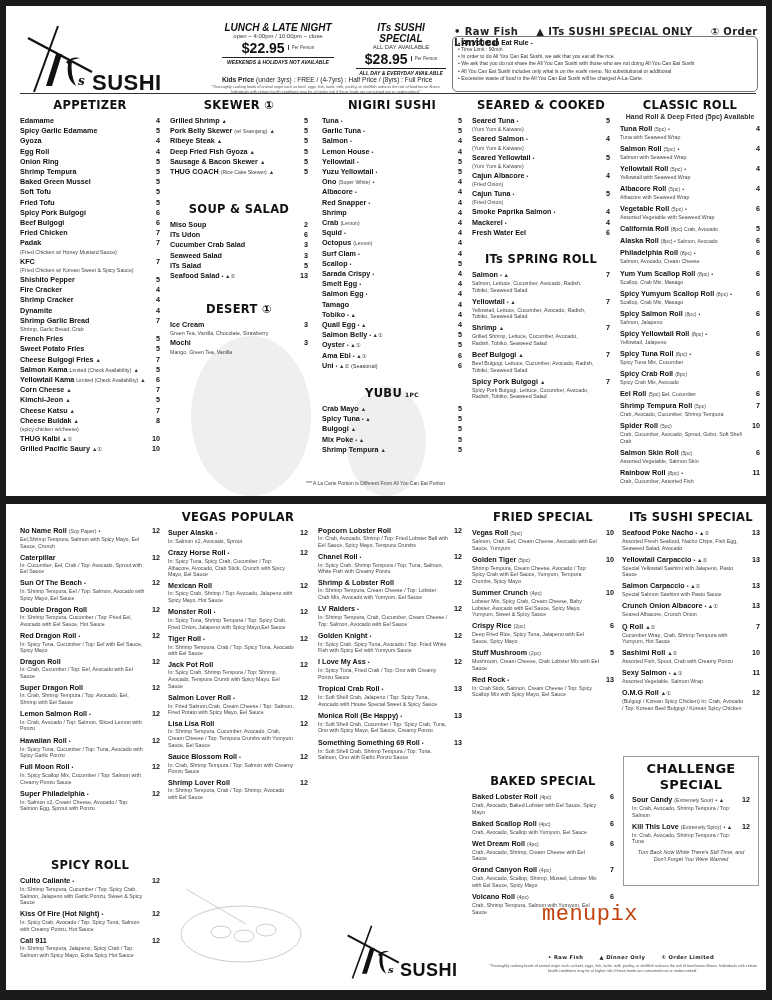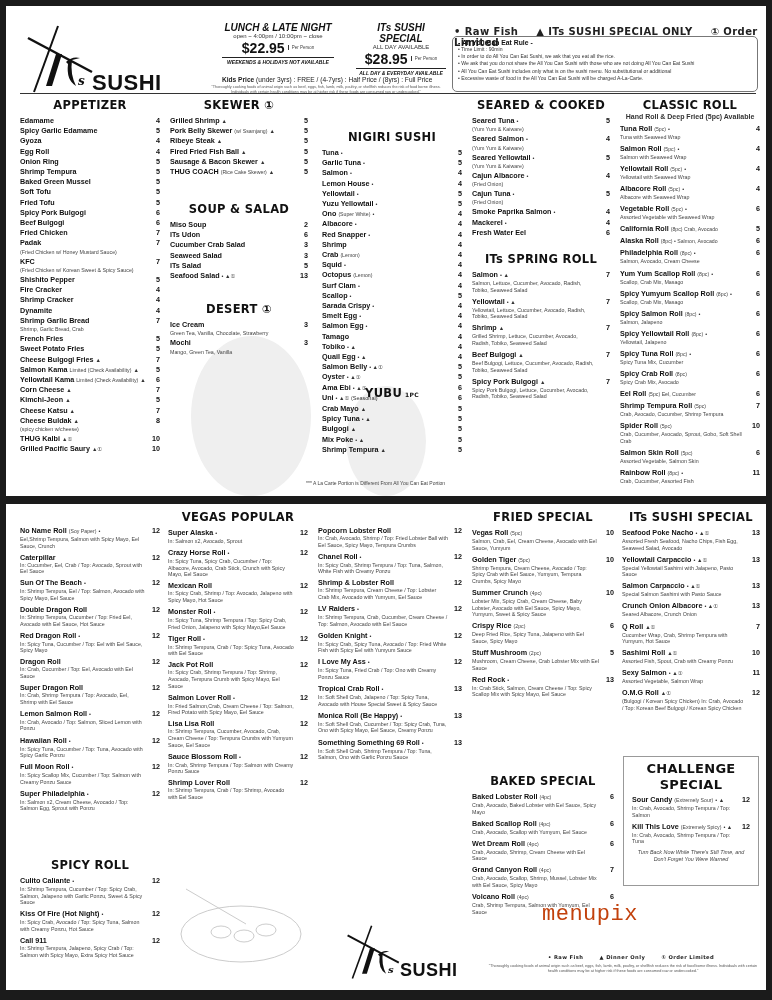--- a/index.html
+++ b/index.html
@@ -302,21 +302,21 @@
         <div class="item-price">5</div>
       </div>
       <div class="item">
         <div class="item-main">
           <div class="item-name"><span>Ribeye Steak</span><span class="item-mark">▲</span></div>
         </div>
         <div class="item-price">5</div>
       </div>
       <div class="item">
         <div class="item-main">
-          <div class="item-name"><span>Fired Fried Fish Ball</span><span class="item-mark">▲</span></div>
+          <div class="item-name"><span>Deep Fried Fish Gyoza</span><span class="item-mark">▲</span></div>
         </div>
         <div class="item-price">5</div>
       </div>
       <div class="item">
         <div class="item-main">
           <div class="item-name"><span>Sausage &amp; Bacon Skewer</span><span class="item-mark">▲</span></div>
         </div>
         <div class="item-price">5</div>
       </div>
       <div class="item">
@@ -375,21 +375,21 @@
         <div class="item-price">3</div>
       </div>
       <div class="item">
         <div class="item-main">
           <div class="item-name"><span>Mochi</span></div>
           <div class="item-desc">Mango, Green Tea, Vanilla</div>
         </div>
         <div class="item-price">3</div>
       </div>
     </div>
-  <div class="col" style="left:316px;top:92px;width:140px;margin-top:32px;">
+  <div class="col" style="left:316px;top:92px;width:140px;">
       <div class="sec-title">NIGIRI SUSHI</div>
       <div class="item">
         <div class="item-main">
           <div class="item-name"><span>Tuna</span><span class="item-mark">•</span></div>
         </div>
         <div class="item-price">5</div>
       </div>
       <div class="item">
         <div class="item-main">
           <div class="item-name"><span>Garlic Tuna</span><span class="item-mark">•</span></div>

